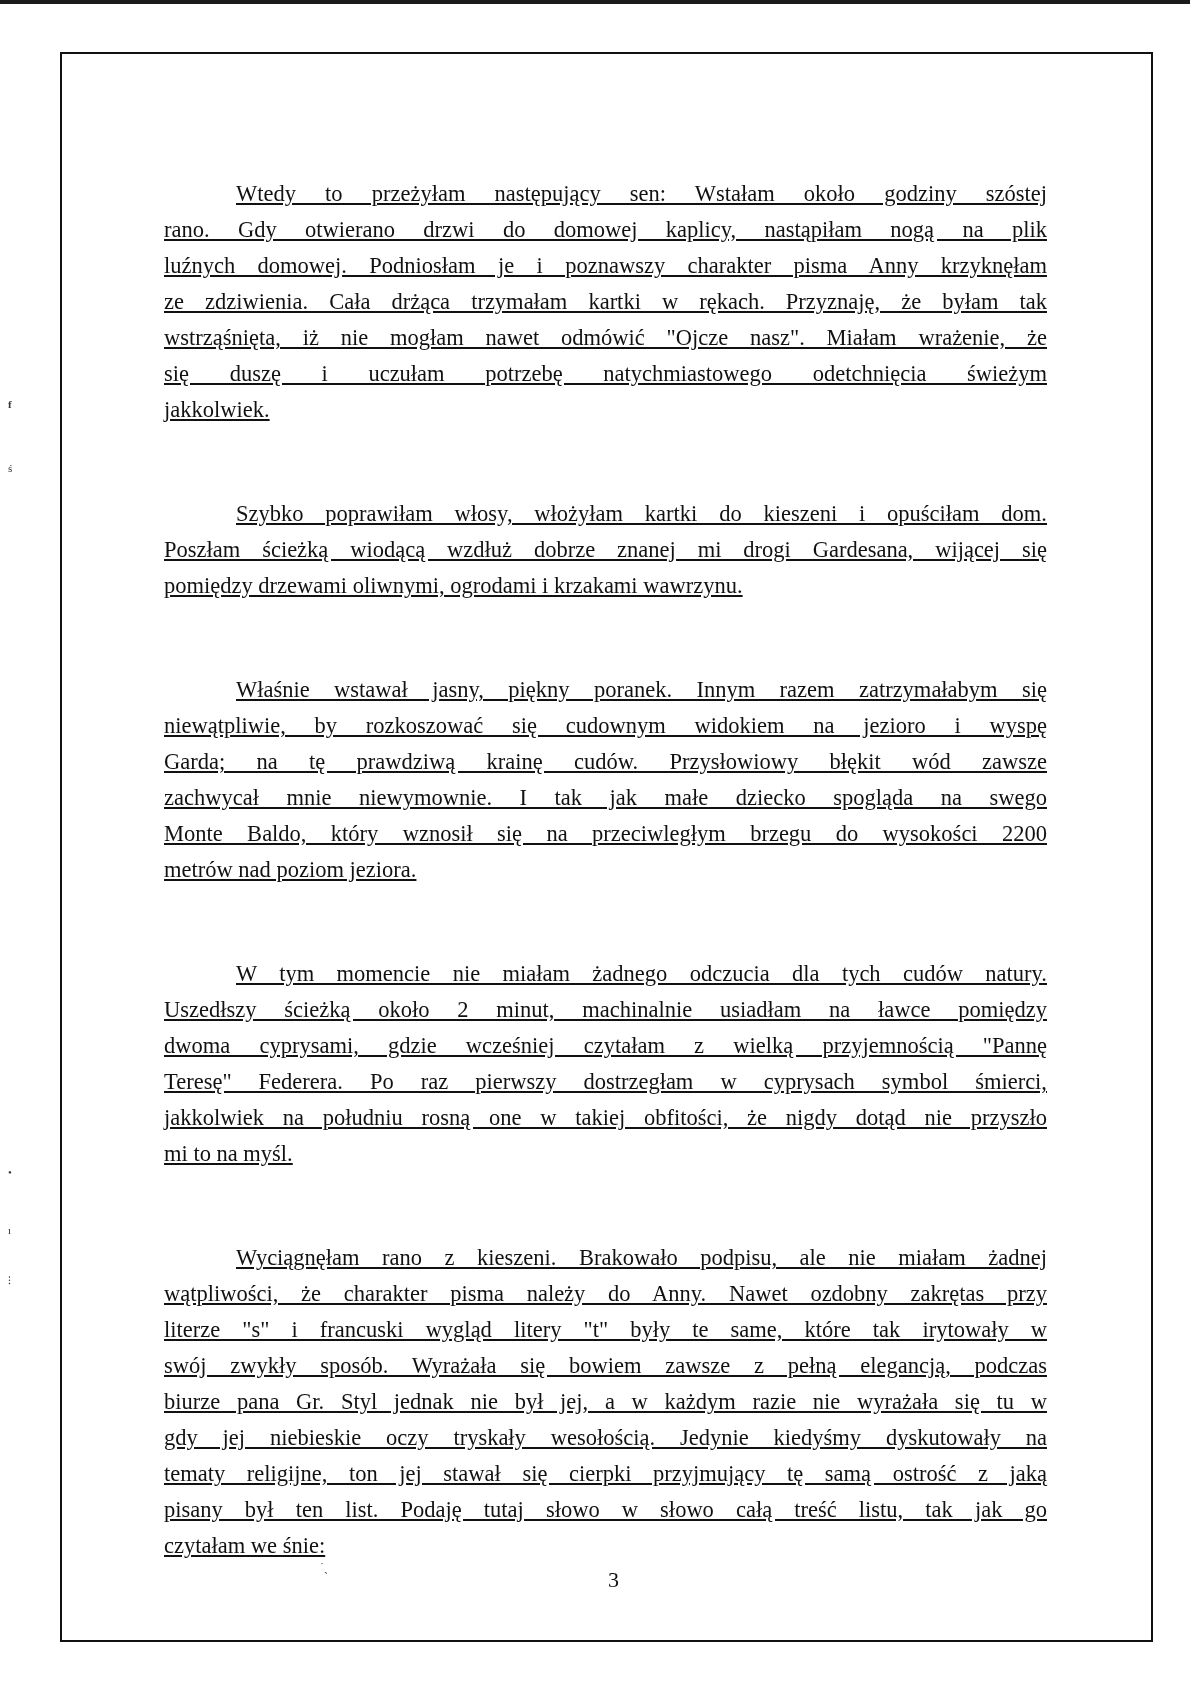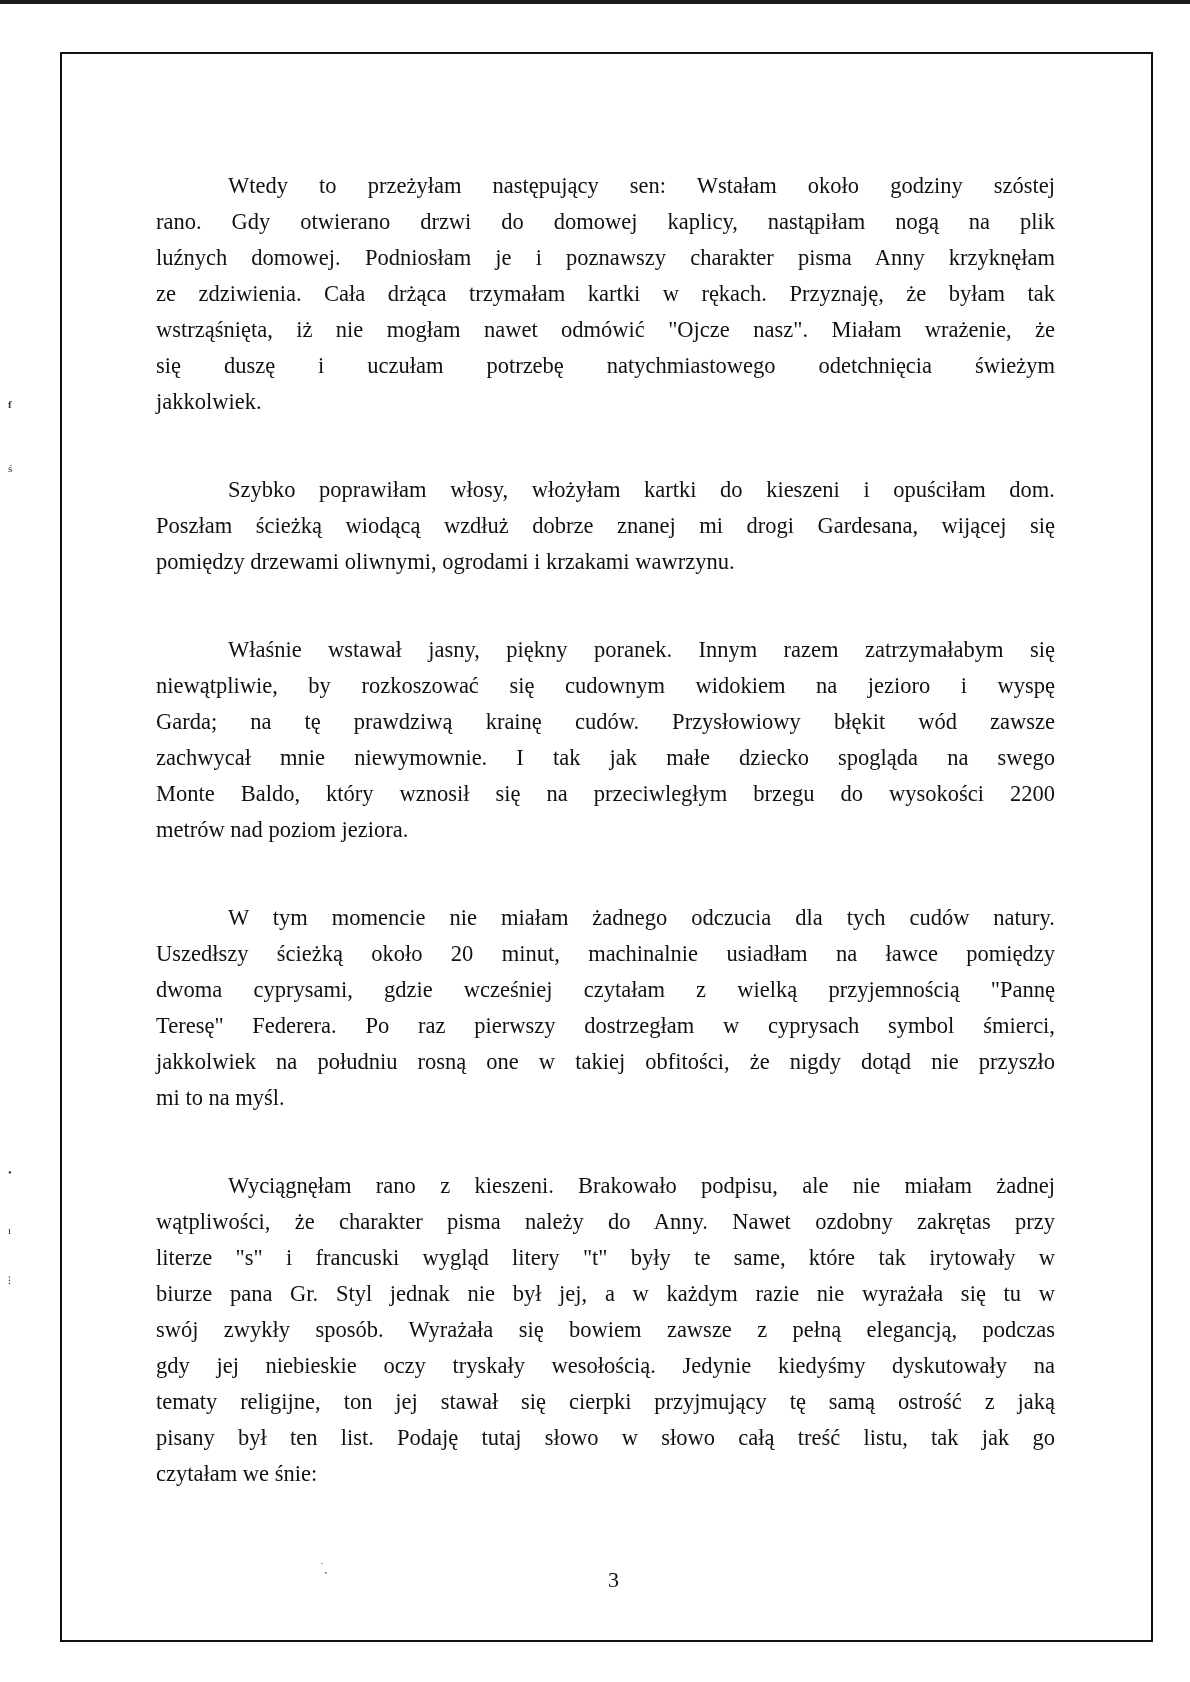--- a/index.html
+++ b/index.html
@@ -31,21 +31,22 @@
     border-top-width: 2px;
     box-sizing: border-box;
   }
   .content {
     position: absolute;
     left: 148px;
     top: 160px;
     width: 915px;
   }
   .paragraph {
-    margin: 8px;
+    margin: 16px;
+    text-decoration: underline;
   }
   .line {
     display: block;
     height: 36px;
     line-height: 36px;
     font-size: 22.5px;
     text-align: justify;
     text-align-last: justify;
     white-space: nowrap;
     overflow: visible;
@@ -118,34 +119,34 @@
     <span class="line">niewątpliwie, by rozkoszować się cudownym widokiem na jezioro i wyspę</span>
     <span class="line">Garda; na tę prawdziwą krainę cudów. Przysłowiowy błękit wód zawsze</span>
     <span class="line">zachwycał mnie niewymownie. I tak jak małe dziecko spogląda na swego</span>
     <span class="line">Monte Baldo, który wznosił się na przeciwległym brzegu do wysokości 2200</span>
     <span class="line last">metrów nad poziom jeziora.</span>
   </div>
   <div class="gap"></div>
 
   <div class="paragraph">
     <span class="line first">W tym momencie nie miałam żadnego odczucia dla tych cudów natury.</span>
-    <span class="line">Uszedłszy ścieżką około 20 minut, machinalnie usiadłam na ławce pomiędzy</span>
+    <span class="line">Uszedłszy ścieżką około 2 minut, machinalnie usiadłam na ławce pomiędzy</span>
     <span class="line">dwoma cyprysami, gdzie wcześniej czytałam z wielką przyjemnością "Pannę</span>
     <span class="line">Teresę" Federera. Po raz pierwszy dostrzegłam w cyprysach symbol śmierci,</span>
     <span class="line">jakkolwiek na południu rosną one w takiej obfitości, że nigdy dotąd nie przyszło</span>
     <span class="line last">mi to na myśl.</span>
   </div>
   <div class="gap"></div>
 
   <div class="paragraph">
     <span class="line first">Wyciągnęłam rano z kieszeni. Brakowało podpisu, ale nie miałam żadnej</span>
     <span class="line">wątpliwości, że charakter pisma należy do Anny. Nawet ozdobny zakrętas przy</span>
     <span class="line">literze "s" i francuski wygląd litery "t" były te same, które tak irytowały w</span>
+    <span class="line">swój zwykły sposób. Wyrażała się bowiem zawsze z pełną elegancją, podczas</span>
     <span class="line">biurze pana Gr. Styl jednak nie był jej, a w każdym razie nie wyrażała się tu w</span>
-    <span class="line">swój zwykły sposób. Wyrażała się bowiem zawsze z pełną elegancją, podczas</span>
     <span class="line">gdy jej niebieskie oczy tryskały wesołością. Jedynie kiedyśmy dyskutowały na</span>
     <span class="line">tematy religijne, ton jej stawał się cierpki przyjmujący tę samą ostrość z jaką</span>
     <span class="line">pisany był ten list. Podaję tutaj słowo w słowo całą treść listu, tak jak go</span>
     <span class="line last">czytałam we śnie:</span>
   </div>
 </div>
 
 <span class="scan-mark">˙ˏ</span>
 
 <div class="page-number">3</div>

